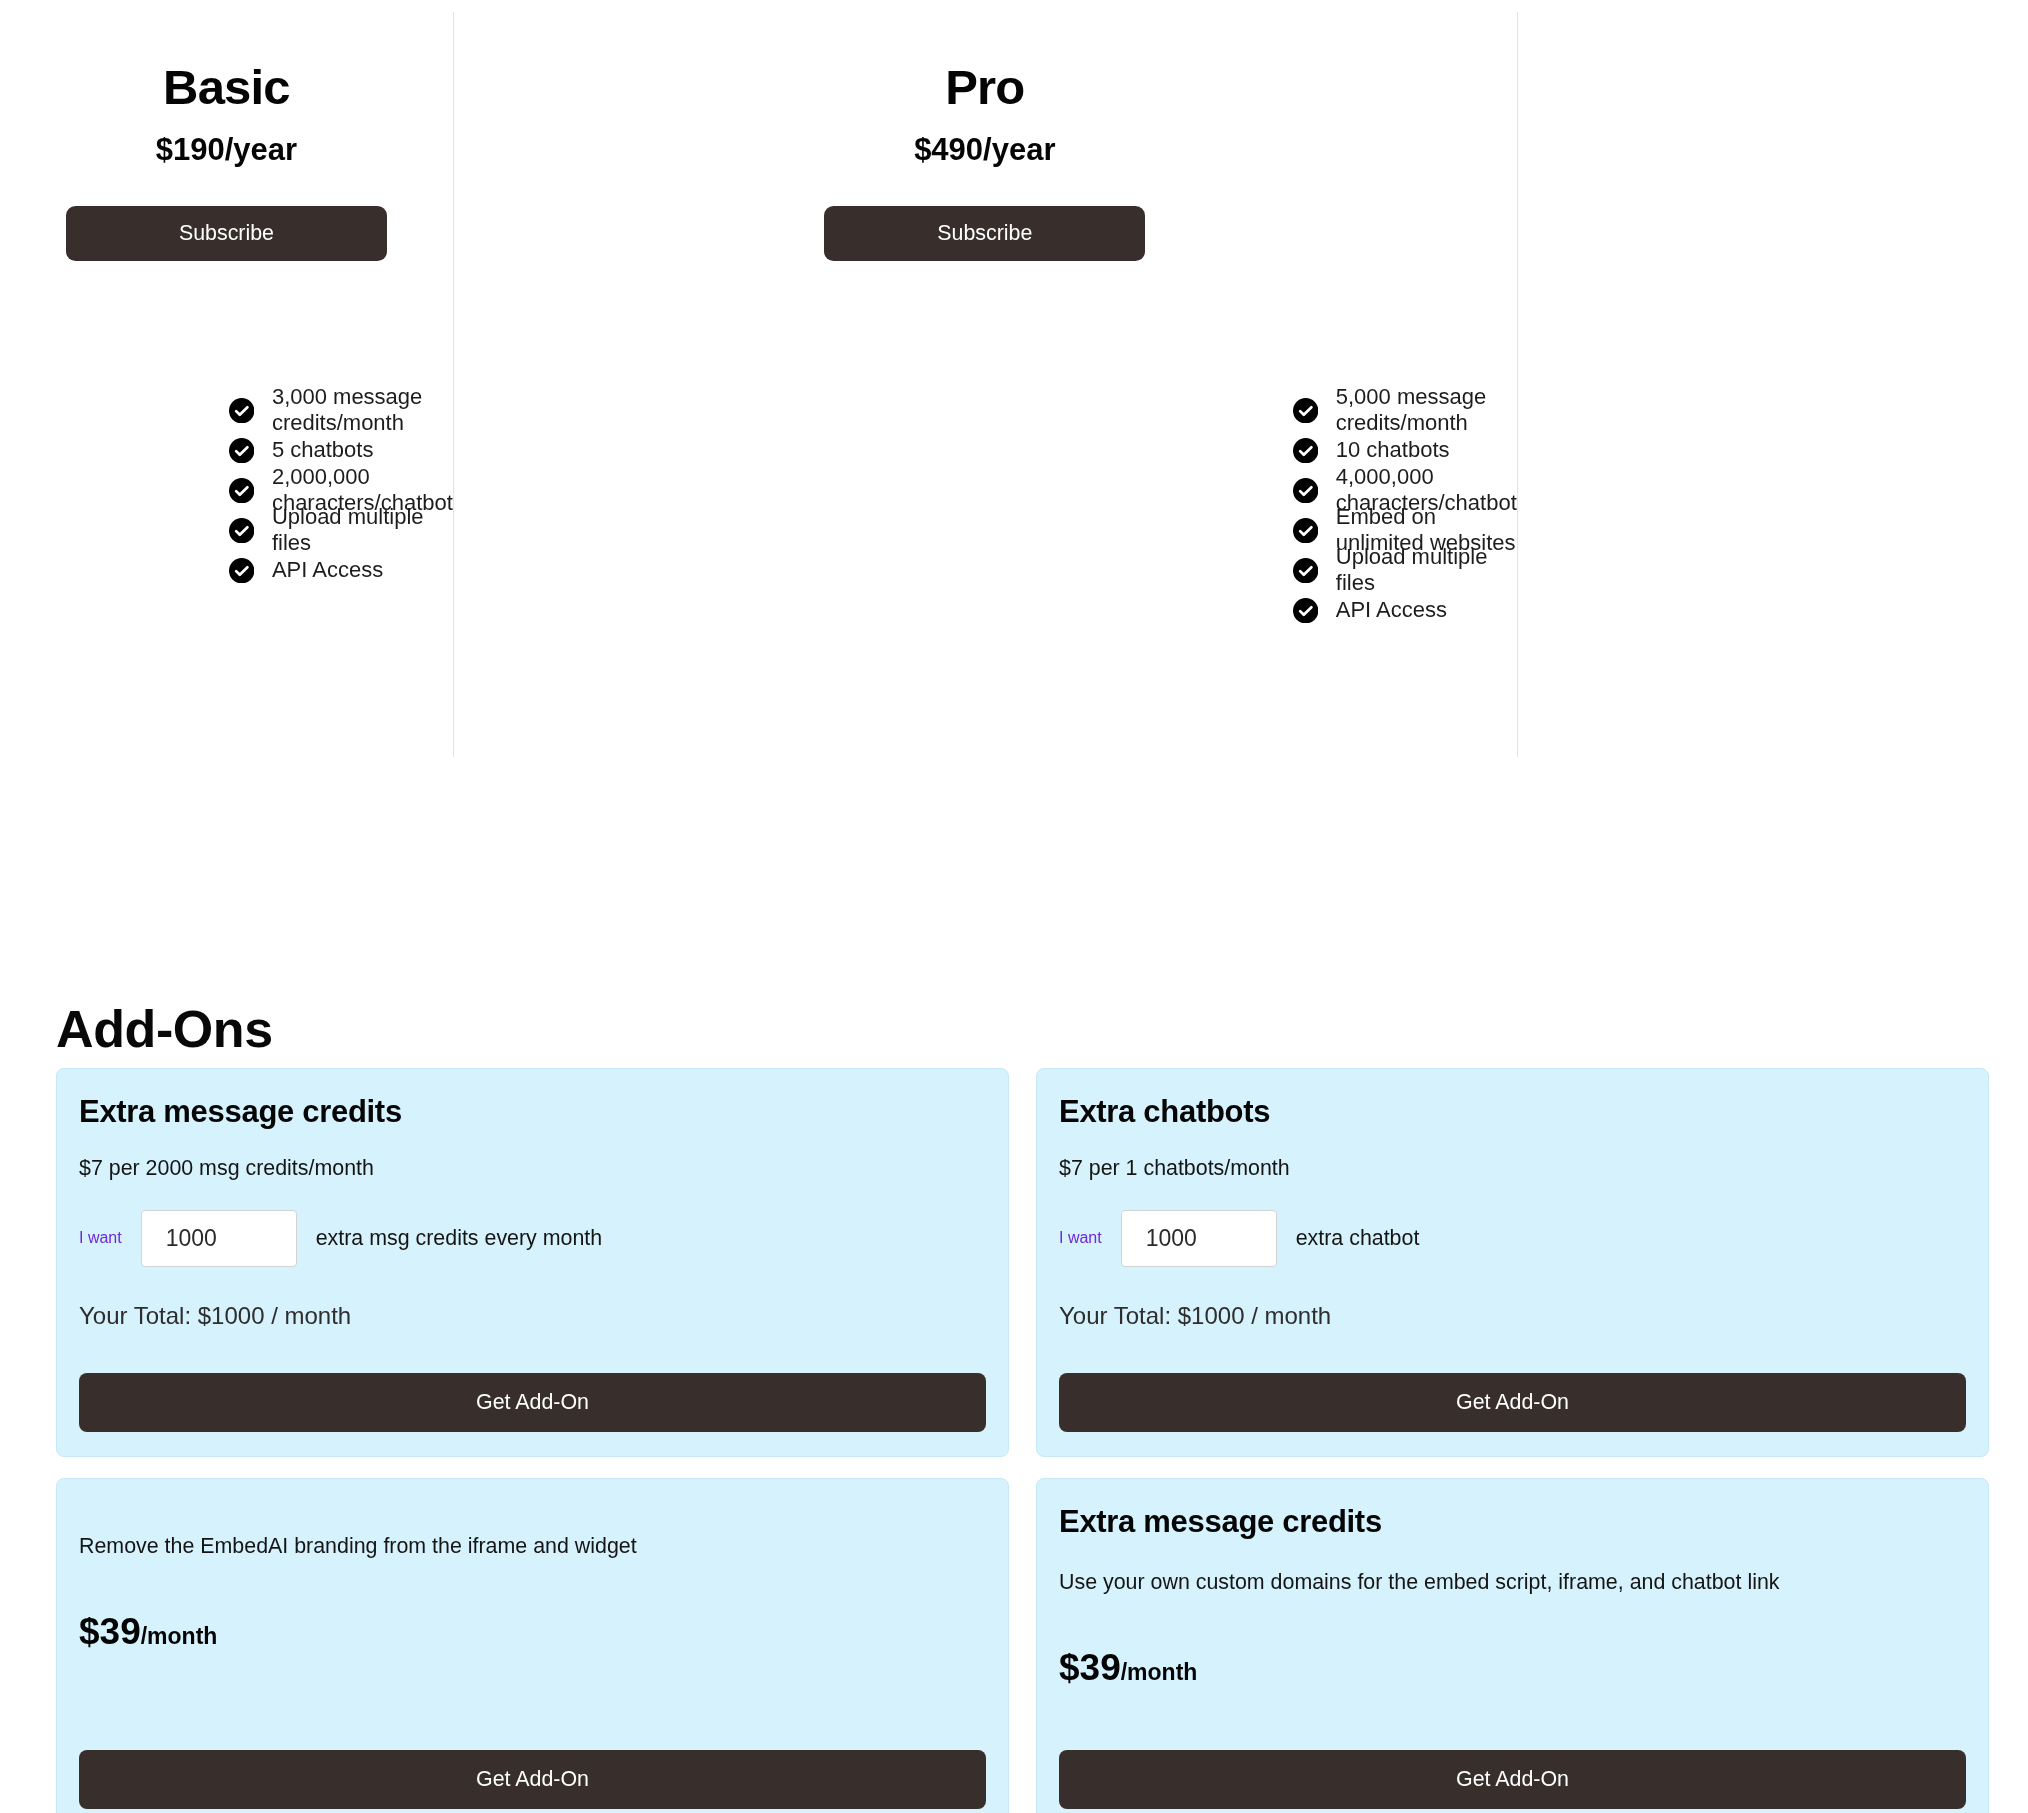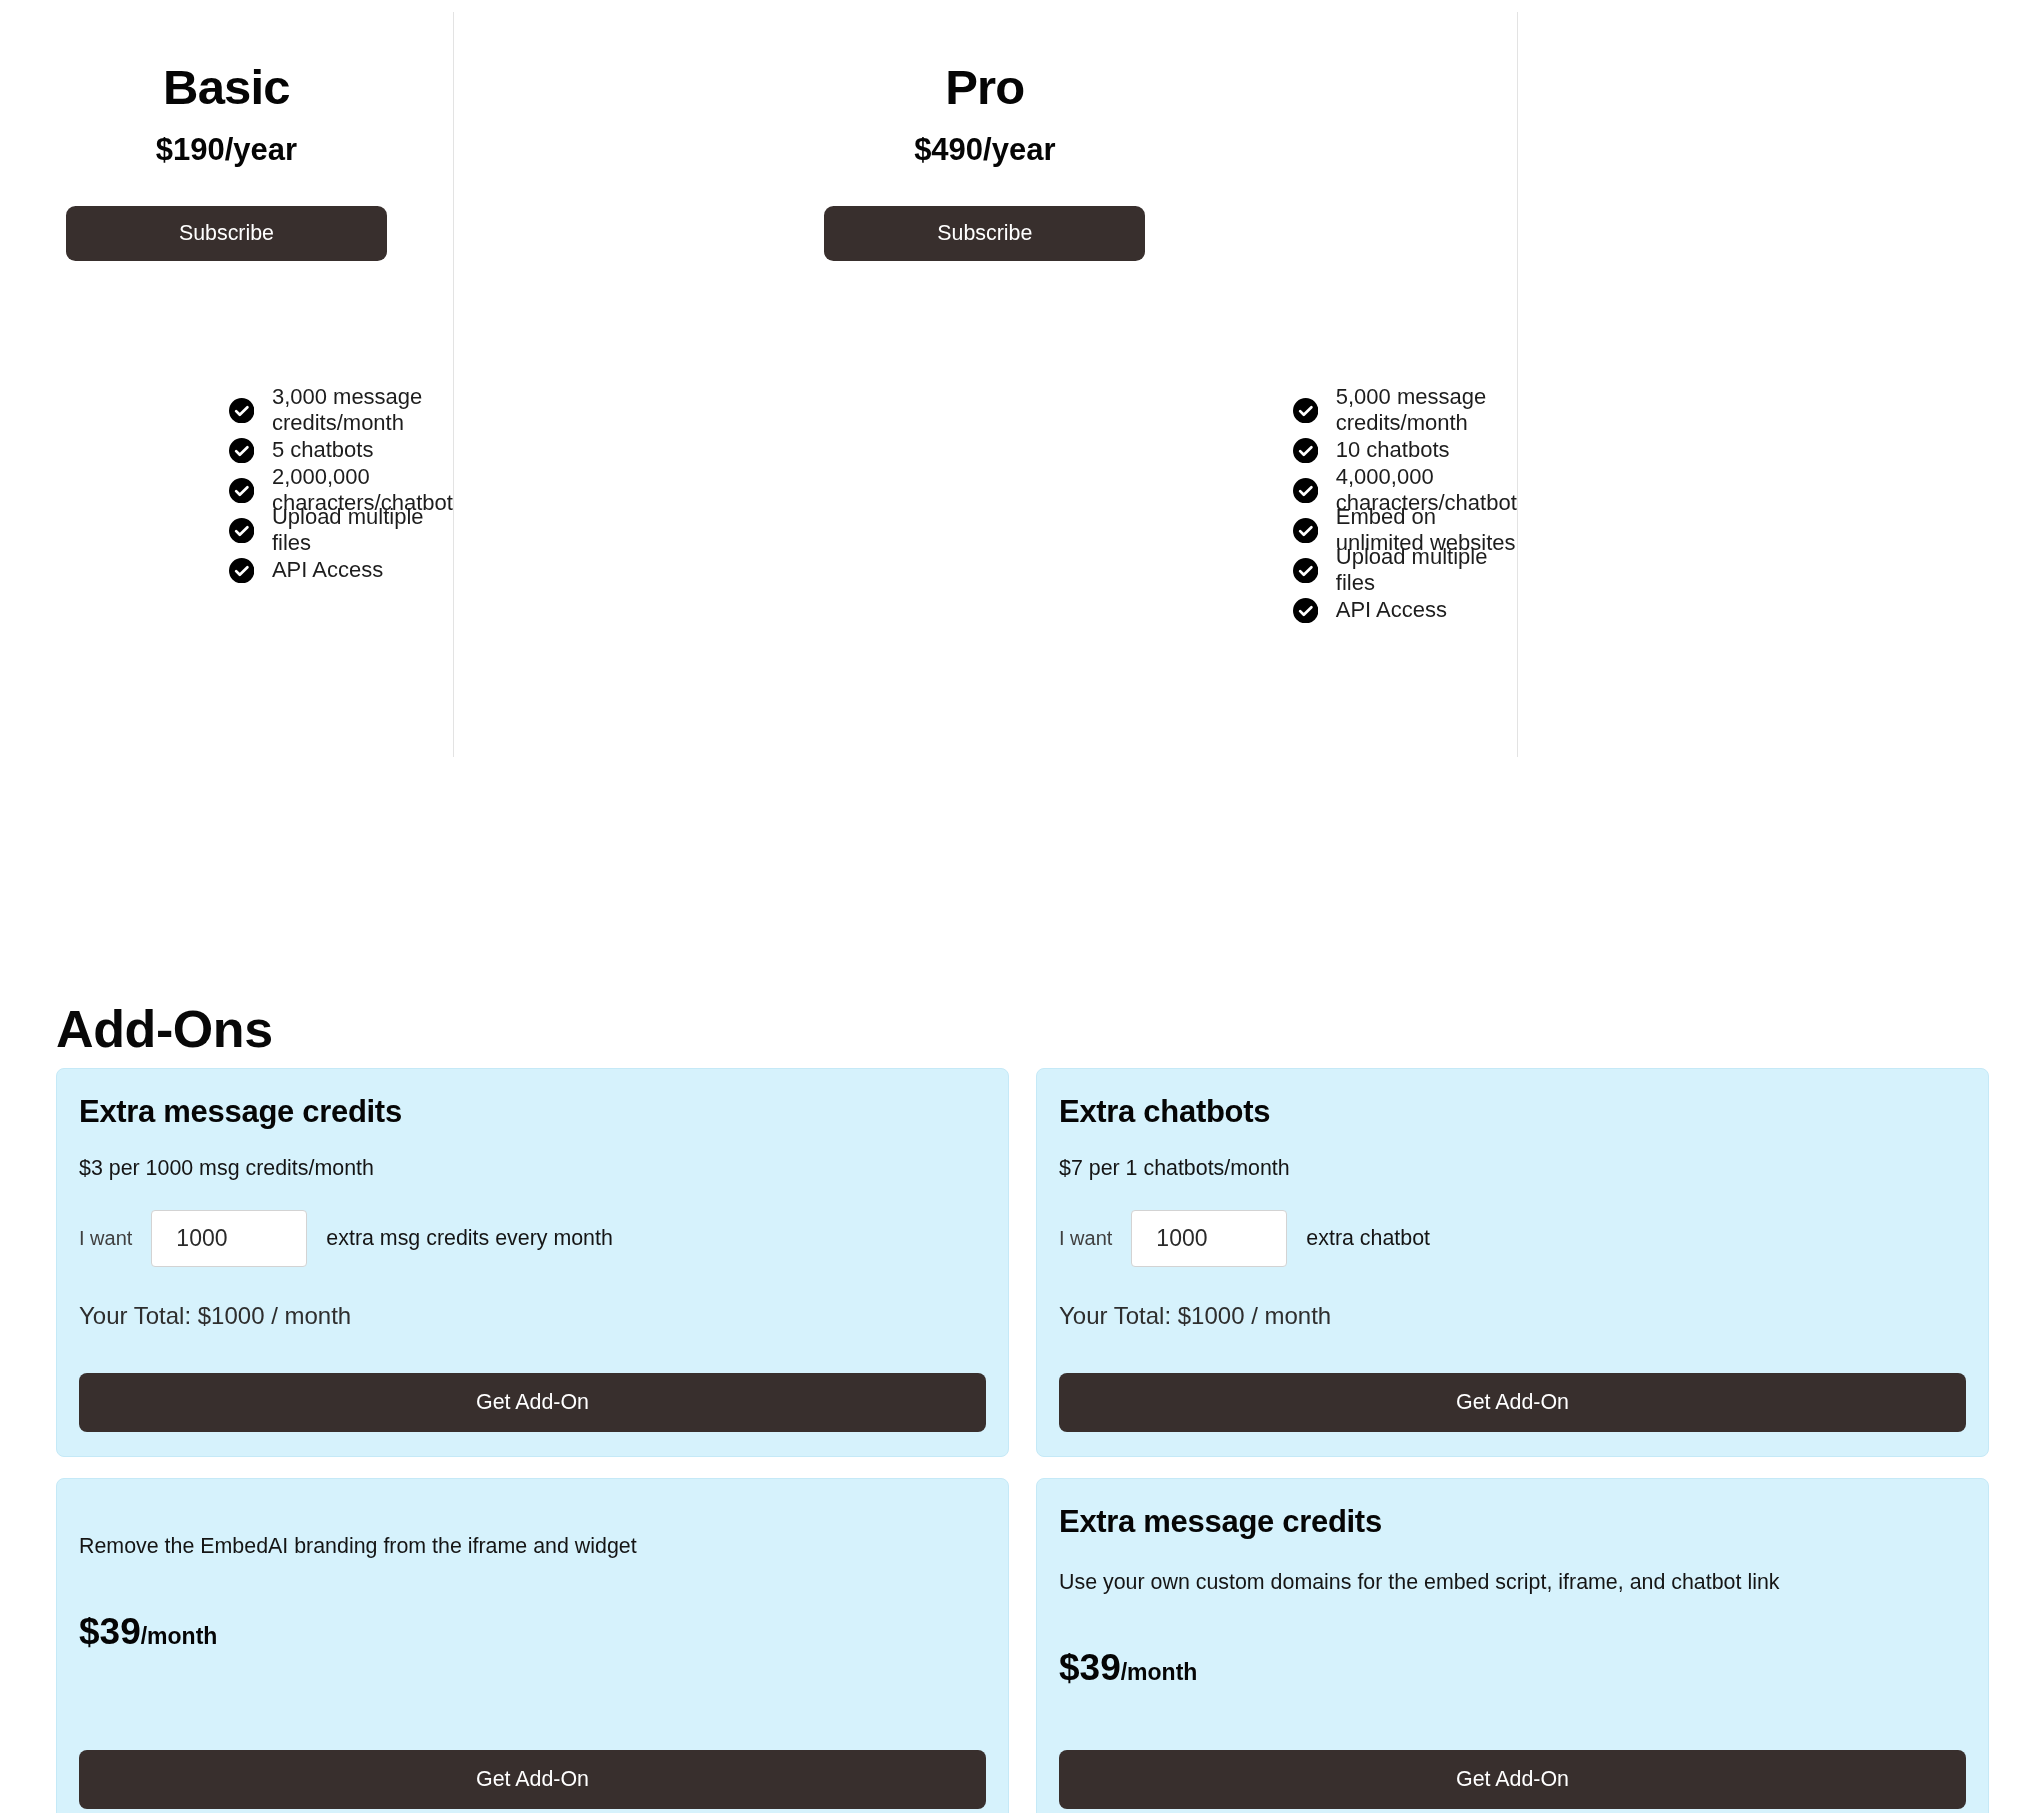--- a/index.html
+++ b/index.html
@@ -161,22 +161,22 @@
     color: #151515;
   }
 
   .want-row {
     display: flex;
     align-items: center;
     margin-top: 29px;
   }
 
   .want-label {
-    font-size: 20px;
-    color: #404040;
+    font-size: 16px;
+    color: #6d28d9;
   }
 
   .qty-input {
     width: 156px;
     height: 57px;
     margin: 0 19px;
     border: 1.6px solid #d3d3d3;
     border-radius: 4px;
     background: #ffffff;
     font-size: 23px;
@@ -352,21 +352,21 @@
     </div>
 
   </div>
 
   <h2 class="addons-title">Add-Ons</h2>
 
   <div class="addon-grid">
 
     <div class="addon-card tall">
       <div class="addon-title">Extra message credits</div>
-      <div class="addon-rate">$3 per 1000 msg credits/month</div>
+      <div class="addon-rate">$7 per 2000 msg credits/month</div>
       <div class="want-row">
         <span class="want-label">I want</span>
         <input class="qty-input" type="text" value="1000" style="">
         <span class="want-suffix">extra msg credits every month</span>
       </div>
       <div class="addon-total">Your Total: $1000 / month</div>
       <button class="get-addon-btn">Get Add-On</button>
     </div>
 
     <div class="addon-card tall">

